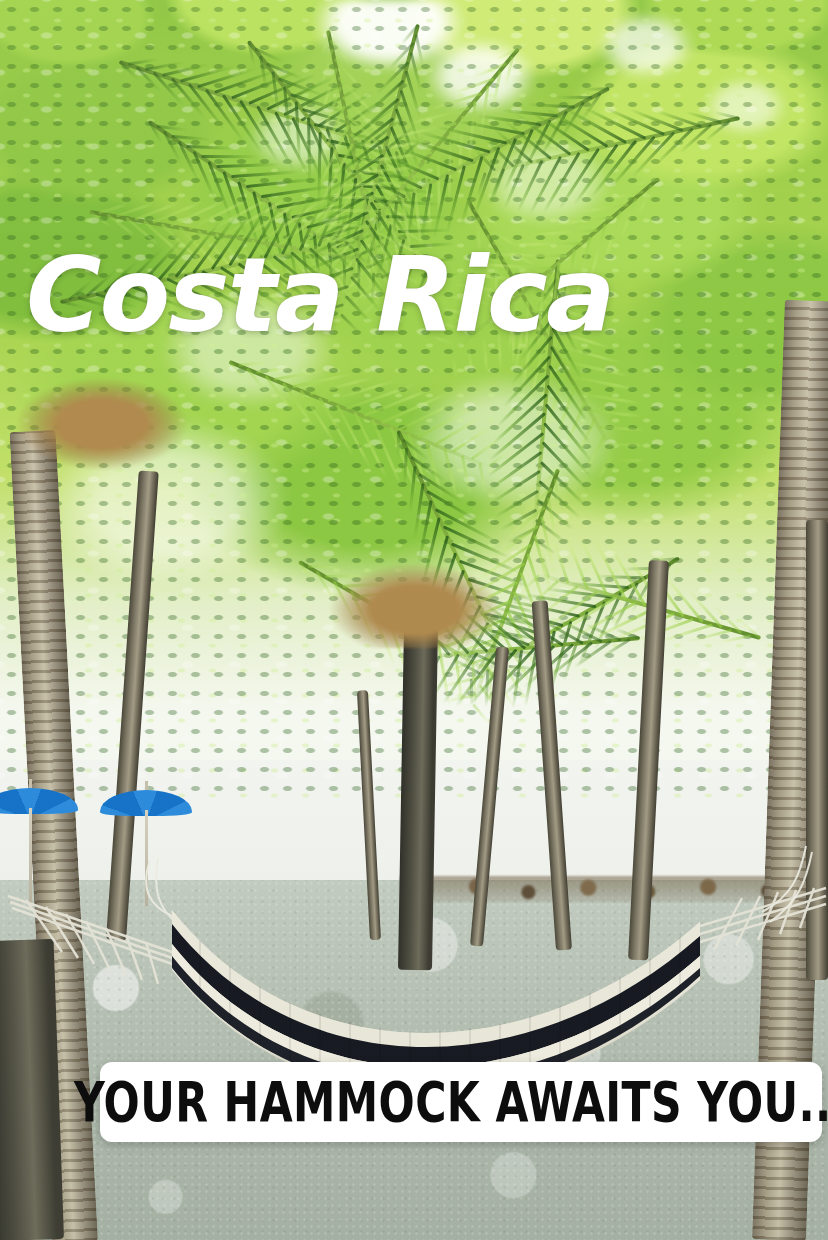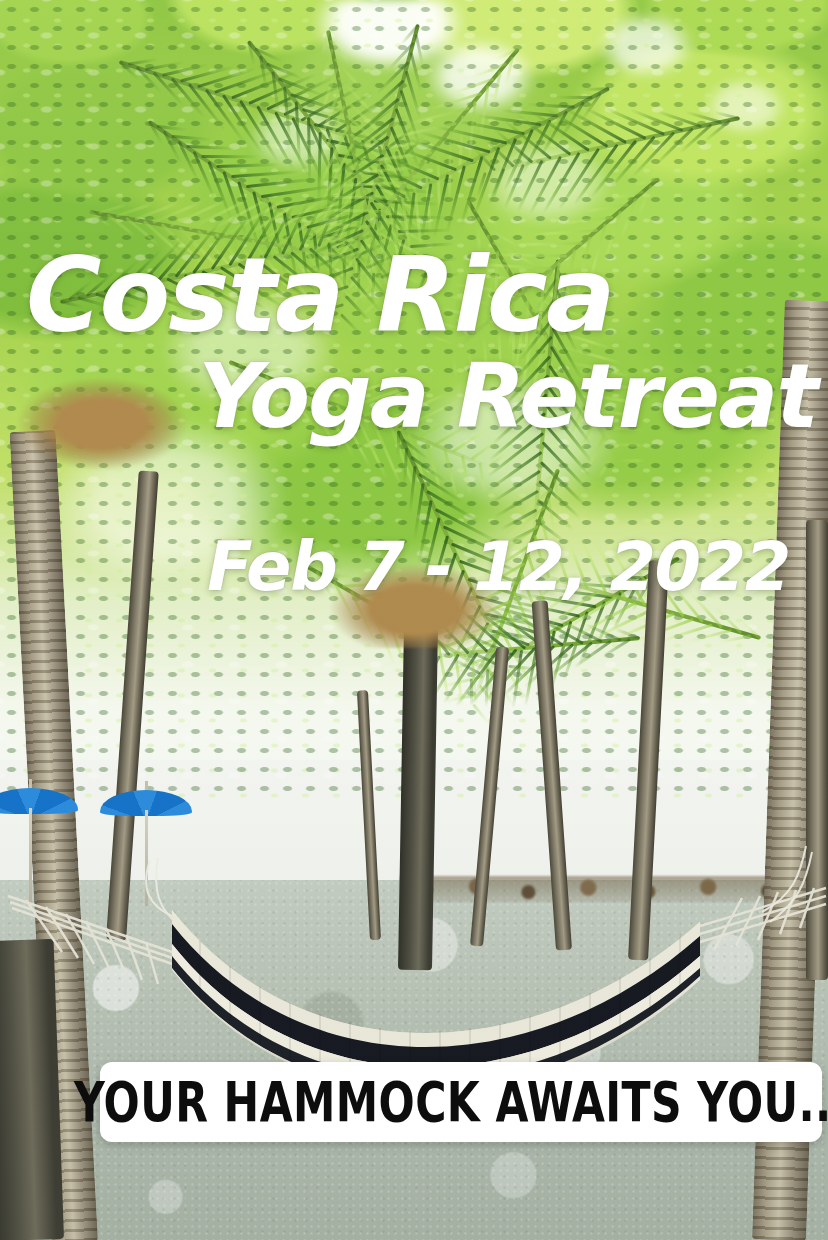--- a/index.html
+++ b/index.html
@@ -996,22 +996,20 @@
       </svg>
     </div>
 
     <div class="grade"></div>
   </div>
 
   <div class="overlay">
 
     <div class="headline line1">Costa Rica</div>
 
-    <div class="headline line2">Yoga Retreat</div>
-
-    <div class="headline dateline">Feb 7 - 12, 2022</div>
+
 
     <div class="banner">
       <span class="banner-text">YOUR HAMMOCK AWAITS YOU...</span>
     </div>
 
   </div>
 </div>
 
 </body></html>

